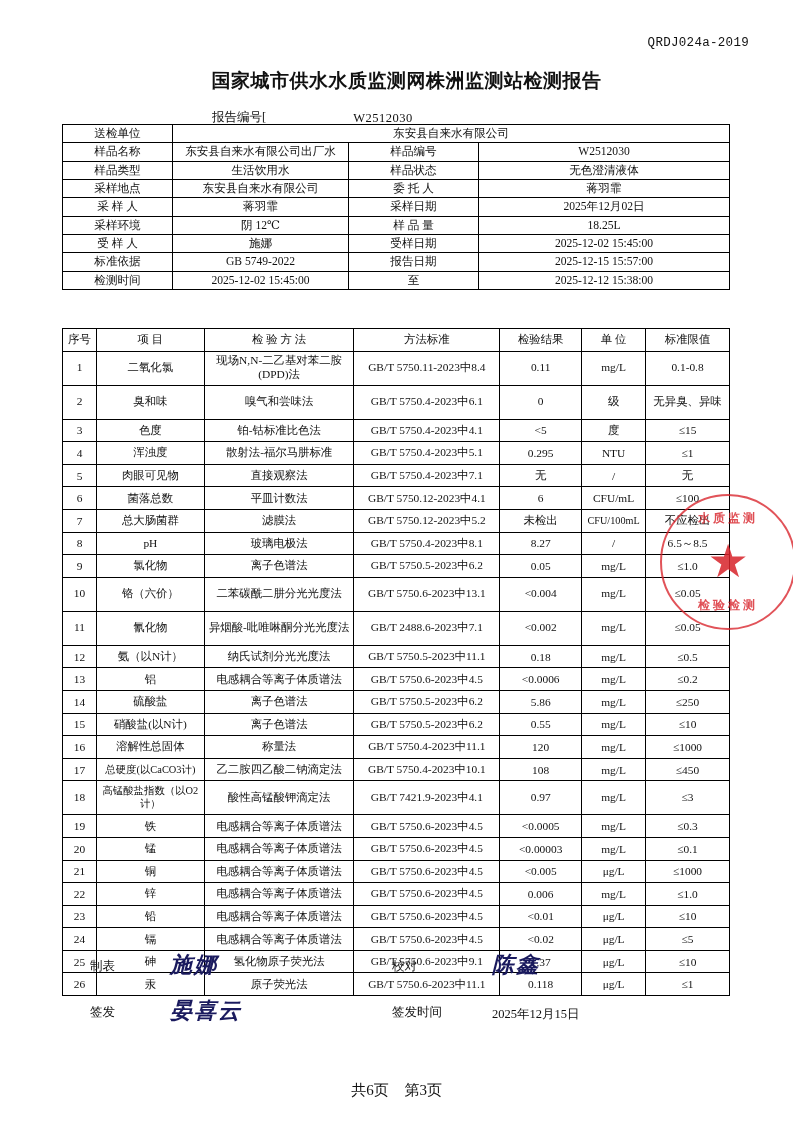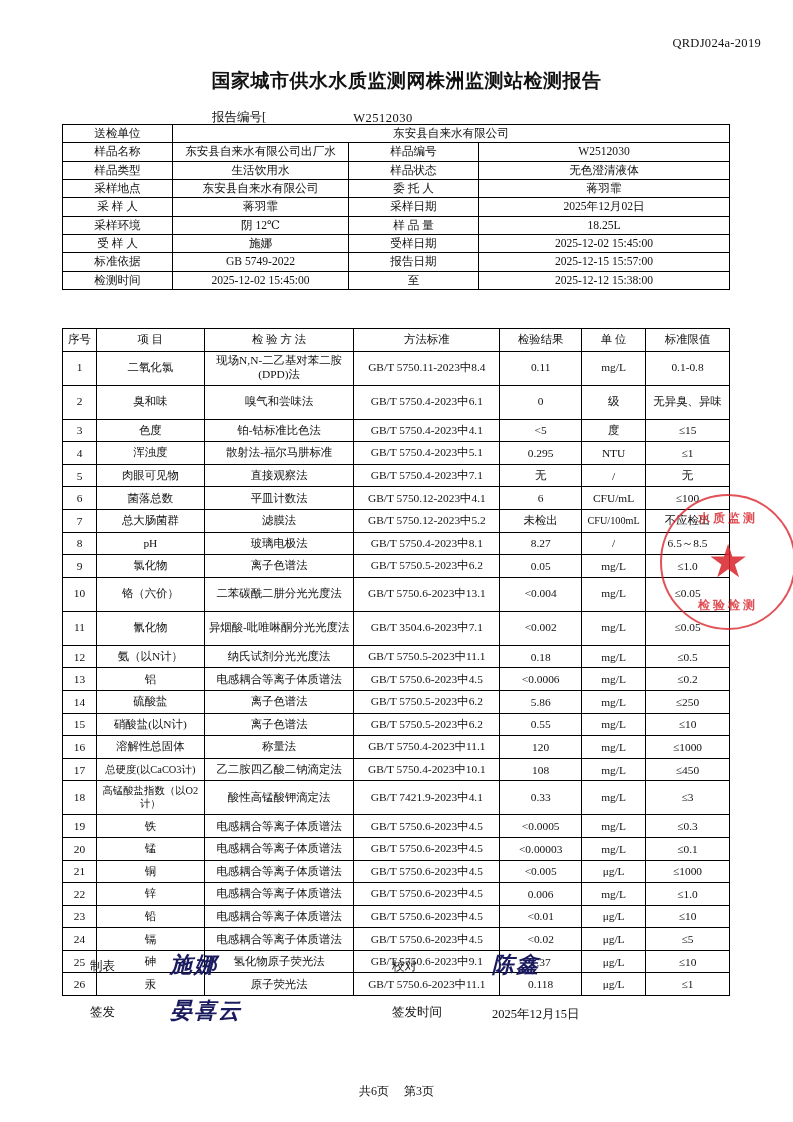--- a/index.html
+++ b/index.html
@@ -15,23 +15,23 @@
   }
   .page {
     position: relative;
     width: 793px;
     height: 1122px;
     padding: 0;
   }
   .doc-code {
     position: absolute;
     top: 36px;
-    right: 32px;
+    right: 44px;
     font-size: 12.5px;
-    font-family: Liberation Serif, serif;
+    font-family: Liberation Mono, monospace;
     letter-spacing: 0.3px;
   }
   .title {
     position: absolute;
     top: 68px;
     left: 0;
     width: 793px;
     text-align: center;
     font-size: 19px;
     font-weight: bold;
@@ -124,21 +124,21 @@
     top: 2px;
     font-size: 12.5px;
   }
 
   .footer {
     position: absolute;
     bottom: 22px;
     left: 0;
     width: 793px;
     text-align: center;
-    font-size: 12px;
+    font-size: 15px;
   }
   .footer span { margin: 0 6px; }
 
   
   .stamp {
     position: absolute;
     left: 660px;
     top: 494px;
     width: 136px;
     height: 136px;
@@ -353,21 +353,21 @@
         <td>二苯碳酰二肼分光光度法</td>
         <td>GB/T 5750.6-2023中13.1</td>
         <td>&lt;0.004</td>
         <td>mg/L</td>
         <td>≤0.05</td>
       </tr>
       <tr class="two-line">
         <td>11</td>
         <td>氰化物</td>
         <td>异烟酸-吡唯啉酮分光光度法</td>
-        <td>GB/T 3504.6-2023中7.1</td>
+        <td>GB/T 2488.6-2023中7.1</td>
         <td>&lt;0.002</td>
         <td>mg/L</td>
         <td>≤0.05</td>
       </tr>
       <tr>
         <td>12</td>
         <td>氨（以N计）</td>
         <td>纳氏试剂分光光度法</td>
         <td>GB/T 5750.5-2023中11.1</td>
         <td>0.18</td>
@@ -417,21 +417,21 @@
         <td>GB/T 5750.4-2023中10.1</td>
         <td>108</td>
         <td>mg/L</td>
         <td>≤450</td>
       </tr>
       <tr class="two-line">
         <td>18</td>
         <td style="font-size:10.4px">高锰酸盐指数（以O2计）</td>
         <td>酸性高锰酸钾滴定法</td>
         <td>GB/T 7421.9-2023中4.1</td>
-        <td>0.33</td>
+        <td>0.97</td>
         <td>mg/L</td>
         <td>≤3</td>
       </tr>
       <tr>
         <td>19</td>
         <td>铁</td>
         <td>电感耦合等离子体质谱法</td>
         <td>GB/T 5750.6-2023中4.5</td>
         <td>&lt;0.0005</td>
         <td>mg/L</td>

